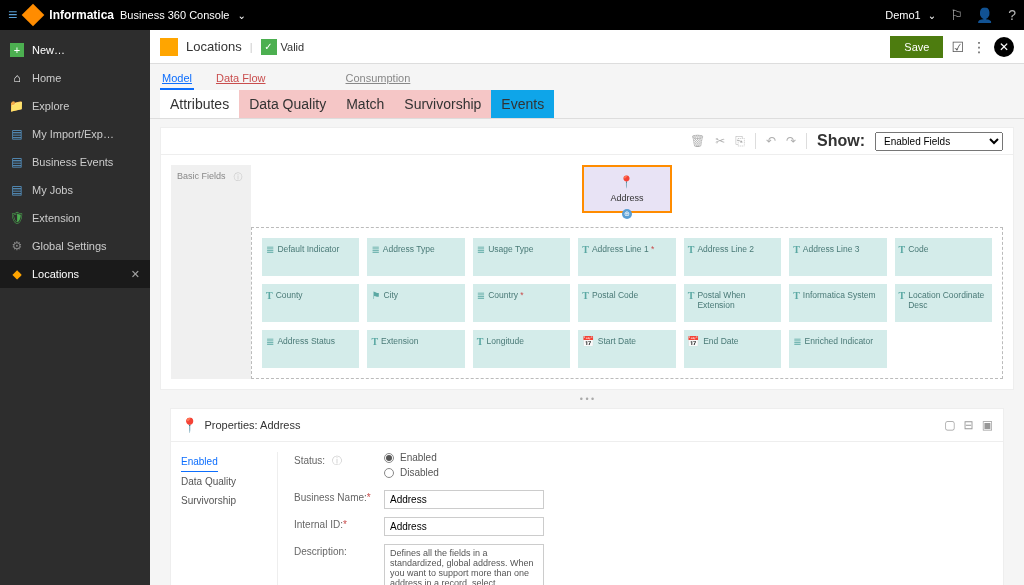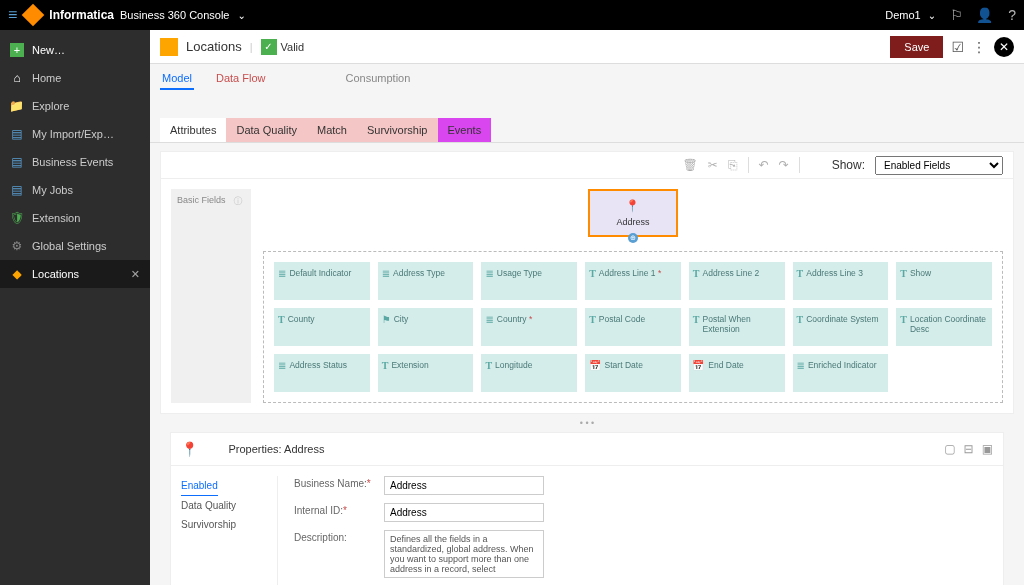--- a/index.html
+++ b/index.html
@@ -28,59 +28,59 @@
 .list-ico { color: #5a9fd4; }
 .loc-ico { color: #ffa500; }
 
 .content { flex: 1; background: #f5f5f5; display: flex; flex-direction: column; overflow: hidden; }
 .hdr { background: #fff; height: 34px; display: flex; align-items: center; padding: 0 10px; border-bottom: 1px solid #ddd; }
 .hdr-ico { width: 18px; height: 18px; background: #ffa500; margin-right: 8px; }
 .hdr-title { font-size: 13px; font-weight: 500; }
 .hdr-sep { margin: 0 8px; color: #ccc; }
 .valid-badge { background: #4caf50; color: #fff; width: 16px; height: 16px; display: inline-flex; align-items: center; justify-content: center; font-size: 10px; margin-right: 4px; }
 .hdr-right { margin-left: auto; display: flex; align-items: center; gap: 8px; }
-.save-btn { background: #7f1d1d; color: #fff; border: none; padding: 5px 14px; font-size: 11px; cursor: pointer; }
+.save-btn { background: #4d7c0f; color: #fff; border: none; padding: 5px 14px; font-size: 11px; cursor: pointer; }
 .hdr-ic { font-size: 14px; cursor: pointer; color: #555; }
 .close-circle { width: 20px; height: 20px; border-radius: 50%; background: #000; color: #fff; display: inline-flex; align-items: center; justify-content: center; font-size: 12px; cursor: pointer; }
 
 .tabs-row1 { display: flex; padding: 4px 10px 0; gap: 20px; font-size: 11px; }
-.tab1 { padding: 4px 2px; cursor: pointer; color: #888; }
+.tab1 { padding: 4px 2px; cursor: pointer; color: #888; text-decoration: underline; }
 .tab1.model { color: #0d6efd; border-bottom: 2px solid #0d6efd; font-weight: 500; }
 .tab1.dflow { color: #c94d4d; }
 .tab1.cons { color: #888; }
-.tabs-row2 { display: flex; padding: 0 10px; border-bottom: 1px solid #ddd; font-size: 11px; margin-top: 28px; }
+.tabs-row2 { display: flex; padding: 0 10px; border-bottom: 1px solid #ddd; font-size: 14px; }
 .tab2 { padding: 6px 10px; cursor: pointer; background: #fff; }
 .tab2.active { background: #fff; font-weight: 500; }
 .tab2.pink { background: #f5c6c6; }
-.tab2.purple { background: #d946ef; }
+.tab2.purple { background: #0ea5e9; }
 
 .canvas-wrap { flex: 1; overflow: auto; padding: 8px 10px; }
 .toolbar { background: #fff; height: 28px; display: flex; align-items: center; justify-content: flex-end; padding: 0 10px; gap: 10px; border: 1px solid #eee; }
 .tb-ico { opacity: 0.4; font-size: 12px; }
 .tb-sep { width: 1px; height: 16px; background: #ddd; }
-.show-lbl { font-size: 12px; font-weight: 400; margin-left: 22px; }
+.show-lbl { font-size: 16px; font-weight: 700; margin-left: 0; }
 .show-sel { font-size: 10px; padding: 2px 4px; width: 128px; }
 .canvas { background: #fff; padding: 10px; border: 1px solid #eee; border-top: none; position: relative; }
-.canvas-layout { display: flex; gap: 12px; }
+.canvas-layout { display: flex; }
 .basic-fields { width: 80px; background: #f0f0f0; padding: 6px; font-size: 9px; color: #888; display: flex; align-items: flex-start; gap: 4px; }
 .addr-area { flex: 1; }
 .addr-card { width: 90px; margin: 0 auto 14px; border: 2px solid #ff8c00; background: #e8e3f5; padding: 8px 6px; display: flex; flex-direction: column; align-items: center; gap: 4px; font-size: 9px; cursor: pointer; position: relative; }
 .addr-card .pin { color: #5a4a8a; font-size: 12px; }
 .addr-link { position: absolute; bottom: -8px; left: 50%; transform: translateX(-50%); width: 10px; height: 10px; border-radius: 50%; background: #5a9fd4; color: #fff; font-size: 7px; display:flex; align-items:center; justify-content:center; }
 .fields-box { border: 1px dashed #bbb; padding: 10px; display: grid; grid-template-columns: repeat(7, 1fr); gap: 8px; }
 .field { background: #d4ecea; padding: 6px 4px; min-height: 38px; display: flex; align-items: flex-start; gap: 3px; font-size: 8.5px; color: #4a7a77; cursor: pointer; }
 .field-ico { font-size: 10px; color: #5aa8a3; flex-shrink: 0; }
 .field-ico.t { color: #5aa8a3; font-weight: bold; font-family: serif; }
 .req { color: #c94d4d; }
 .dots-sep { text-align: center; color: #aaa; font-size: 9px; padding: 4px; }
 
 .props { background: #fff; margin: 0 10px 10px; border: 1px solid #eee; }
 .props-hdr { display: flex; align-items: center; padding: 8px 10px; border-bottom: 1px solid #eee; }
 .props-hdr .pin { color: #5a4a8a; font-size: 14px; margin-right: 6px; }
-.props-title { font-size: 11px; margin-left: 24px; }
+.props-title { font-size: 11px; }
 .props-hdr-right { margin-left: auto; display: flex; gap: 8px; }
 .props-ic { opacity: 0.5; cursor: pointer; font-size: 12px; }
 .props-body { display: flex; padding: 10px; gap: 16px; }
 .props-nav { width: 80px; font-size: 10px; }
 .props-nav-item { padding: 4px 0; cursor: pointer; color: #555; }
 .props-nav-item.active { color: #0d6efd; border-bottom: 1px solid #0d6efd; display: inline-block; }
 .props-form { flex: 1; border-left: 1px solid #eee; padding-left: 16px; }
 .form-row { display: flex; align-items: flex-start; margin-bottom: 8px; font-size: 10px; }
 .form-lbl { width: 90px; color: #666; padding-top: 2px; }
 .form-lbl .req { color: #c94d4d; }
@@ -222,21 +222,21 @@
                 <div class="field">
                   <span class="field-ico t">T</span>
                   <span>Address Line 2</span>
                 </div>
                 <div class="field">
                   <span class="field-ico t">T</span>
                   <span>Address Line 3</span>
                 </div>
                 <div class="field">
                   <span class="field-ico t">T</span>
-                  <span>Show</span>
+                  <span>Code</span>
                 </div>
                 <div class="field">
                   <span class="field-ico t">T</span>
                   <span>County</span>
                 </div>
                 <div class="field">
                   <span class="field-ico">⚑</span>
                   <span>City</span>
                 </div>
                 <div class="field">
@@ -246,21 +246,21 @@
                 <div class="field">
                   <span class="field-ico t">T</span>
                   <span>Postal Code</span>
                 </div>
                 <div class="field">
                   <span class="field-ico t">T</span>
                   <span>Postal When Extension</span>
                 </div>
                 <div class="field">
                   <span class="field-ico t">T</span>
-                  <span>Coordinate System</span>
+                  <span>Informatica System</span>
                 </div>
                 <div class="field">
                   <span class="field-ico t">T</span>
                   <span>Location Coordinate Desc</span>
                 </div>
                 <div class="field">
                   <span class="field-ico">≣</span>
                   <span>Address Status</span>
                 </div>
                 <div class="field">
@@ -301,20 +301,33 @@
           </div>
         </div>
         <div class="props-body">
           <div class="props-nav">
             <div class="props-nav-item active">Enabled</div>
             <div class="props-nav-item">Data Quality</div>
             <div class="props-nav-item">Survivorship</div>
           </div>
           <div class="props-form">
             <div class="form-row">
+              <div class="form-lbl"><span>Status:</span> <span class="info-ico">ⓘ</span></div>
+              <div class="form-ctrl">
+                <div class="radio-row">
+                    <span class="radio checked"></span>
+                    <span>Enabled</span>
+                  </div>
+                <div class="radio-row">
+                    <span class="radio"></span>
+                    <span>Disabled</span>
+                  </div>
+              </div>
+            </div>
+            <div class="form-row">
               <div class="form-lbl"><span>Business Name:</span><span class="req">*</span></div>
               <input class="text-input" value="Address" style="">
             </div>
             <div class="form-row">
               <div class="form-lbl"><span>Internal ID:</span><span class="req">*</span></div>
               <input class="text-input" value="Address" style="">
             </div>
             <div class="form-row">
               <div class="form-lbl"><span>Description:</span></div>
               <textarea class="textarea" style="">Defines all the fields in a standardized, global address. When you want to support more than one address in a record, select</textarea>

